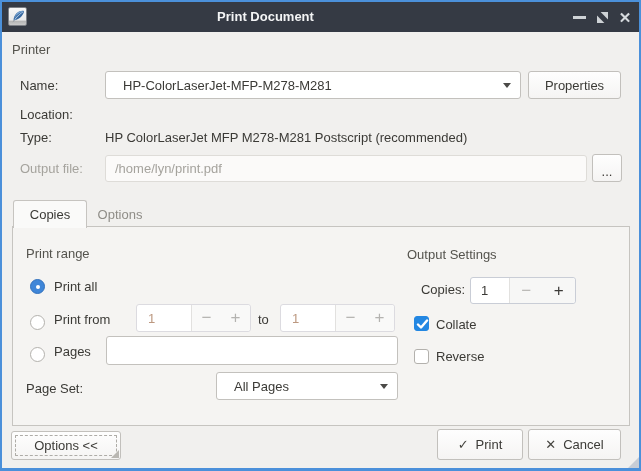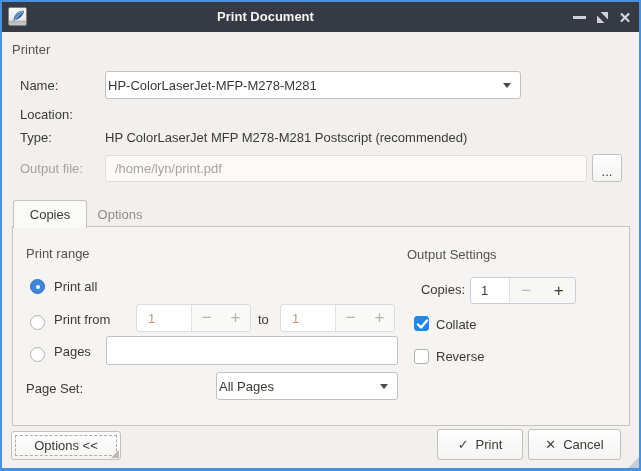--- a/index.html
+++ b/index.html
@@ -20,21 +20,21 @@
   .tb-btn{position:absolute;top:0;width:24px;height:30px;display:flex;align-items:center;justify-content:center;}
   .tb-min{left:565px;} .tb-max{left:588px;} .tb-close{left:611px;}
   .tb-min .bar{width:13px;height:3px;background:#ced2d6;}
   .tb-close .x{color:#d6dade;font-size:15px;font-weight:bold;line-height:1;}
   
   .label{position:absolute;font-size:13px;color:var(--text);line-height:16px;white-space:nowrap;}
   .label.bold{font-weight:normal;color:var(--heading);}
   .label.dis{color:var(--disabled-text);}
   .field{position:absolute;background:#fff;border:1px solid var(--field-border);border-radius:3px;
     font-size:13px;color:var(--text);display:flex;align-items:center;}
-  .combo{padding-left:2px;}
+  .combo{padding-left:17px;}
   .combo .arrow{position:absolute;right:9px;top:50%;margin-top:-2px;width:0;height:0;
     border-left:4.5px solid transparent;border-right:4.5px solid transparent;border-top:5px solid #4b4a47;}
   .btn{position:absolute;background:linear-gradient(#fefefe,#f5f4f3);border:1px solid var(--btn-border);
     border-radius:3px;font-size:13px;color:var(--text);display:flex;align-items:center;justify-content:center;}
   .field.disabled{background:#fbfaf9;border-color:#dedcd8;color:var(--disabled-text);}
   
   .tabpane{position:absolute;left:10px;top:224px;width:618px;height:200px;
     background:var(--pane-bg);border:1px solid var(--pane-border);}
   .tab{position:absolute;font-size:13px;display:flex;align-items:center;justify-content:center;}
   .tab.active{left:11px;top:198px;width:74px;height:28px;background:var(--tab-bg);
@@ -94,20 +94,23 @@
       </div>
   </div>
 
   <div class="label bold" style="left:10px;top:40px;">Printer</div>
 
   <div class="label" style="left:18px;top:76px;">Name:</div>
   <div class="field combo" style="left:103px;top:69px;width:416px;height:28px;">
     <span>HP-ColorLaserJet-MFP-M278-M281</span>
     <span class="arrow"></span>
   </div>
+  <div class="btn" style="left:526px;top:69px;width:93px;height:28px;">
+    <span>Properties</span>
+  </div>
 
   <div class="label" style="left:18px;top:105px;">Location:</div>
 
   <div class="label" style="left:18px;top:128px;">Type:</div>
   <div class="label" style="left:103px;top:128px;">HP ColorLaserJet MFP M278-M281 Postscript (recommended)</div>
 
   <div class="label dis" style="left:18px;top:159px;">Output file:</div>
   <div class="field disabled" style="left:103px;top:153px;width:482px;height:27px;padding-left:9px;">
     <span>/home/lyn/print.pdf</span>
   </div>

